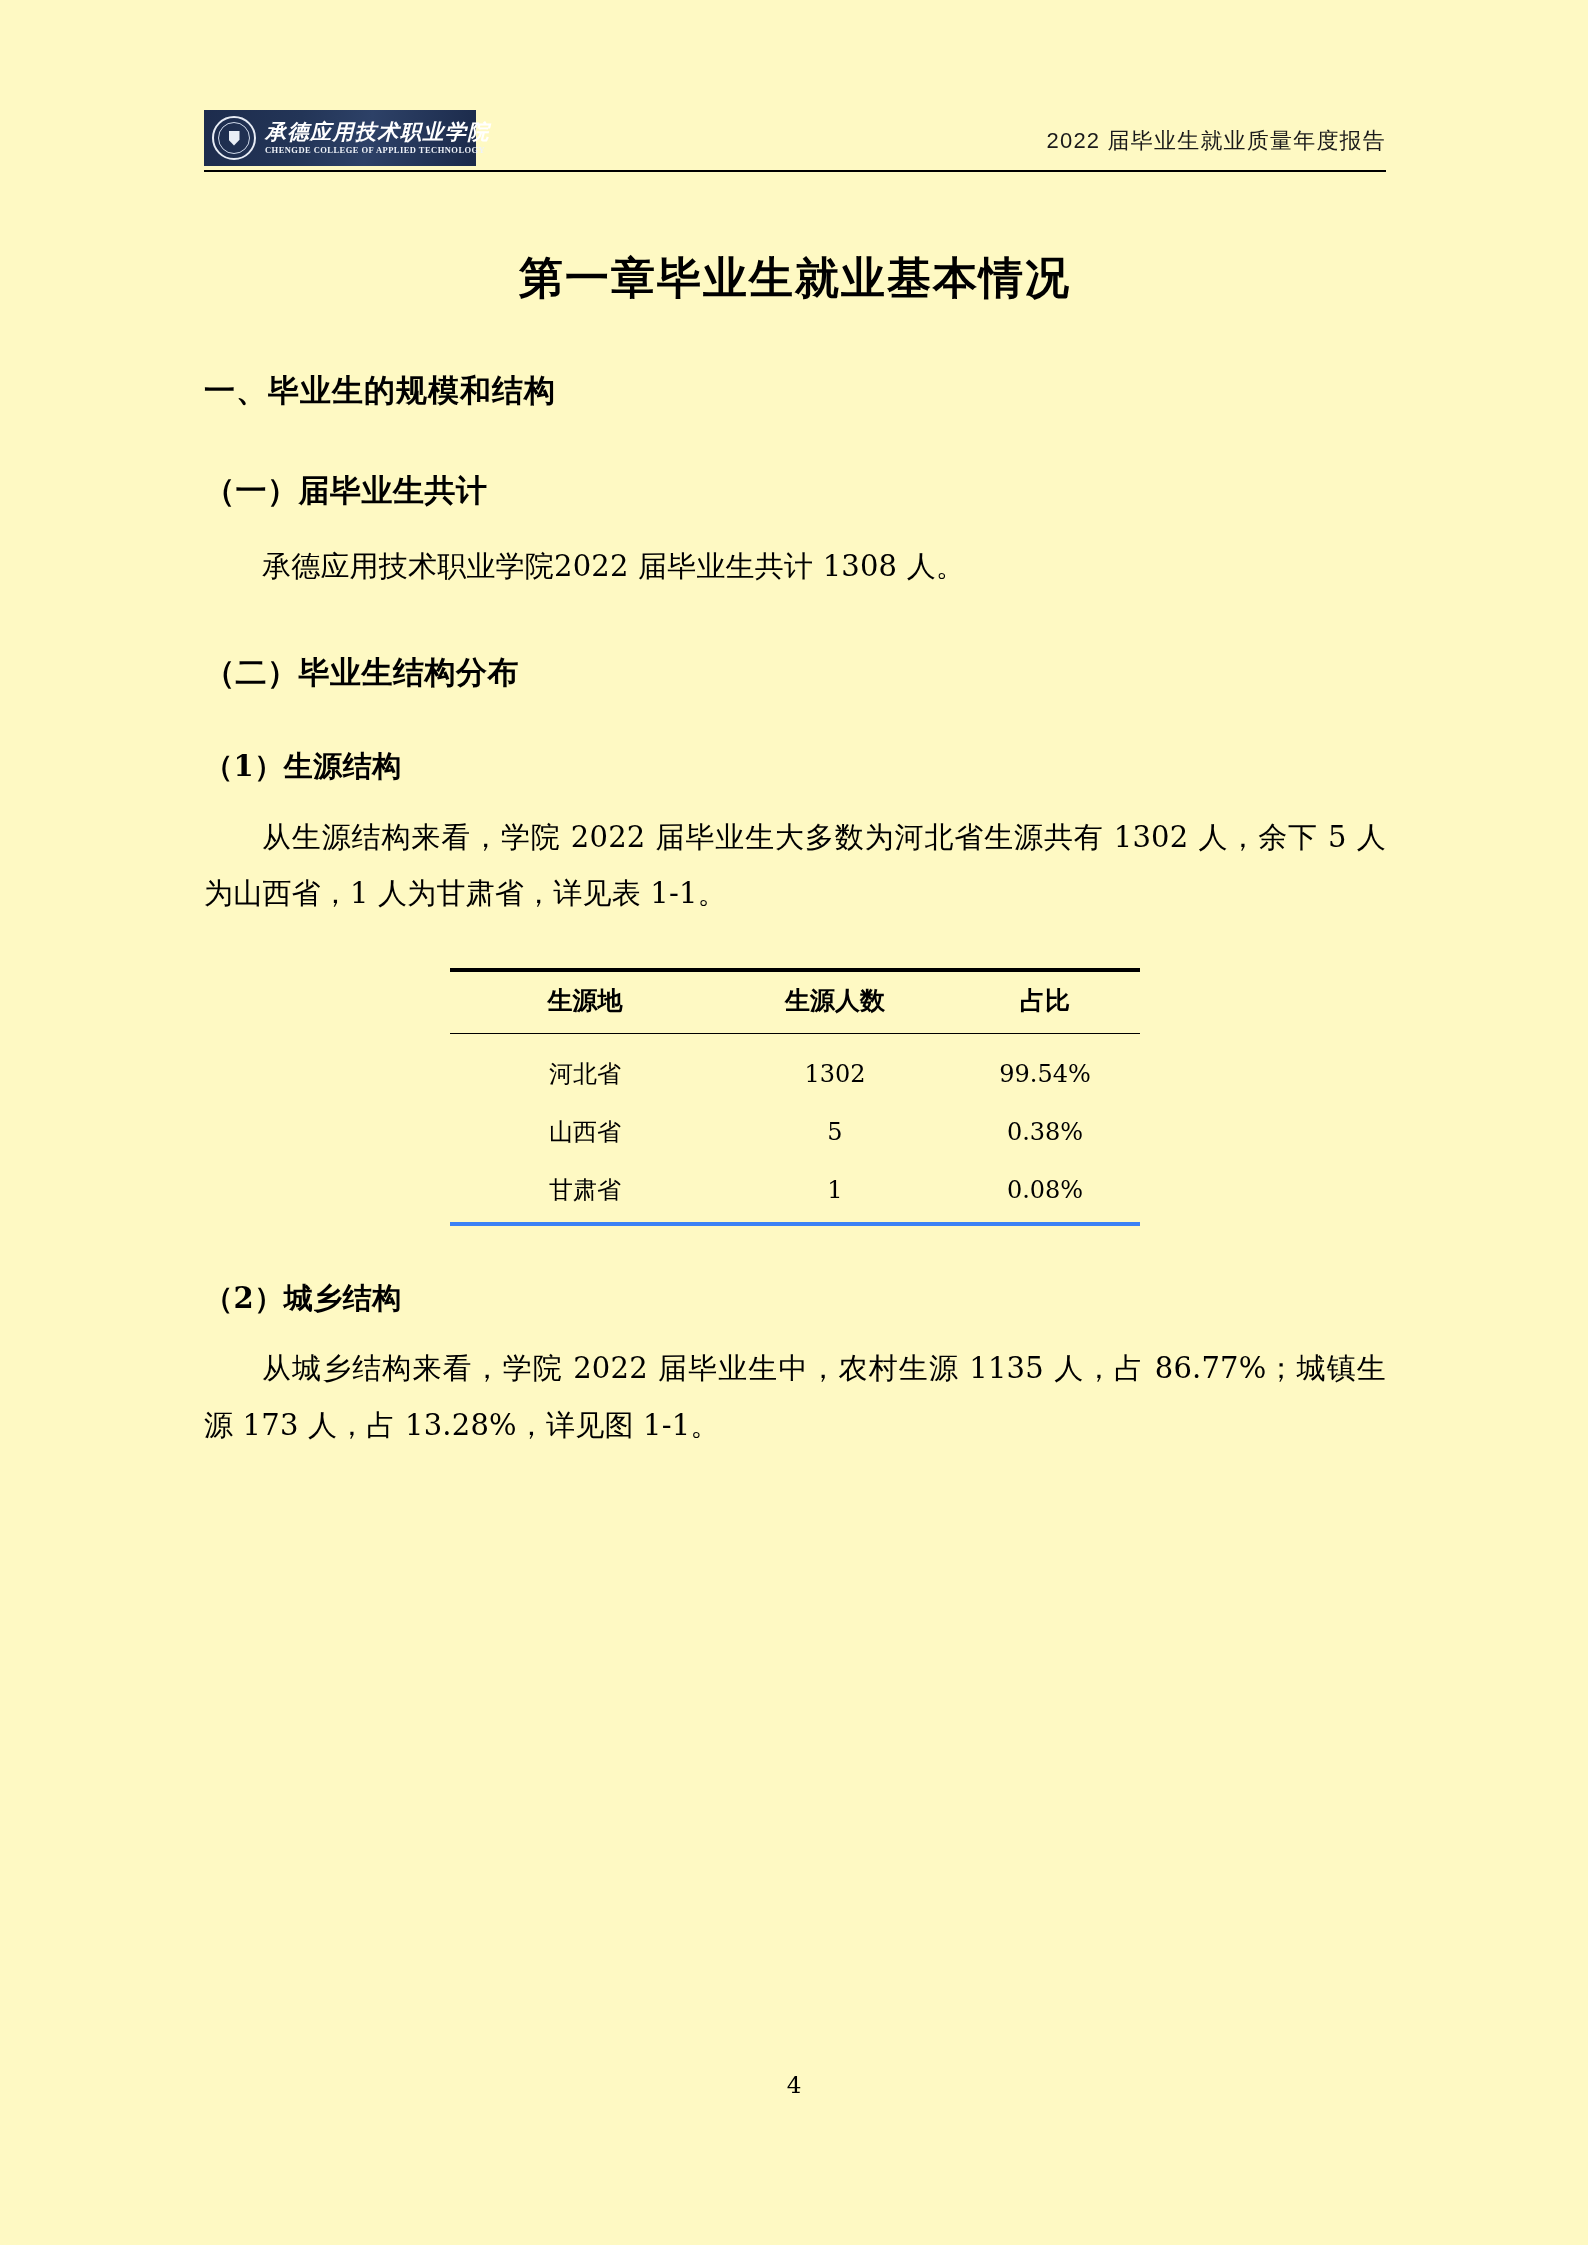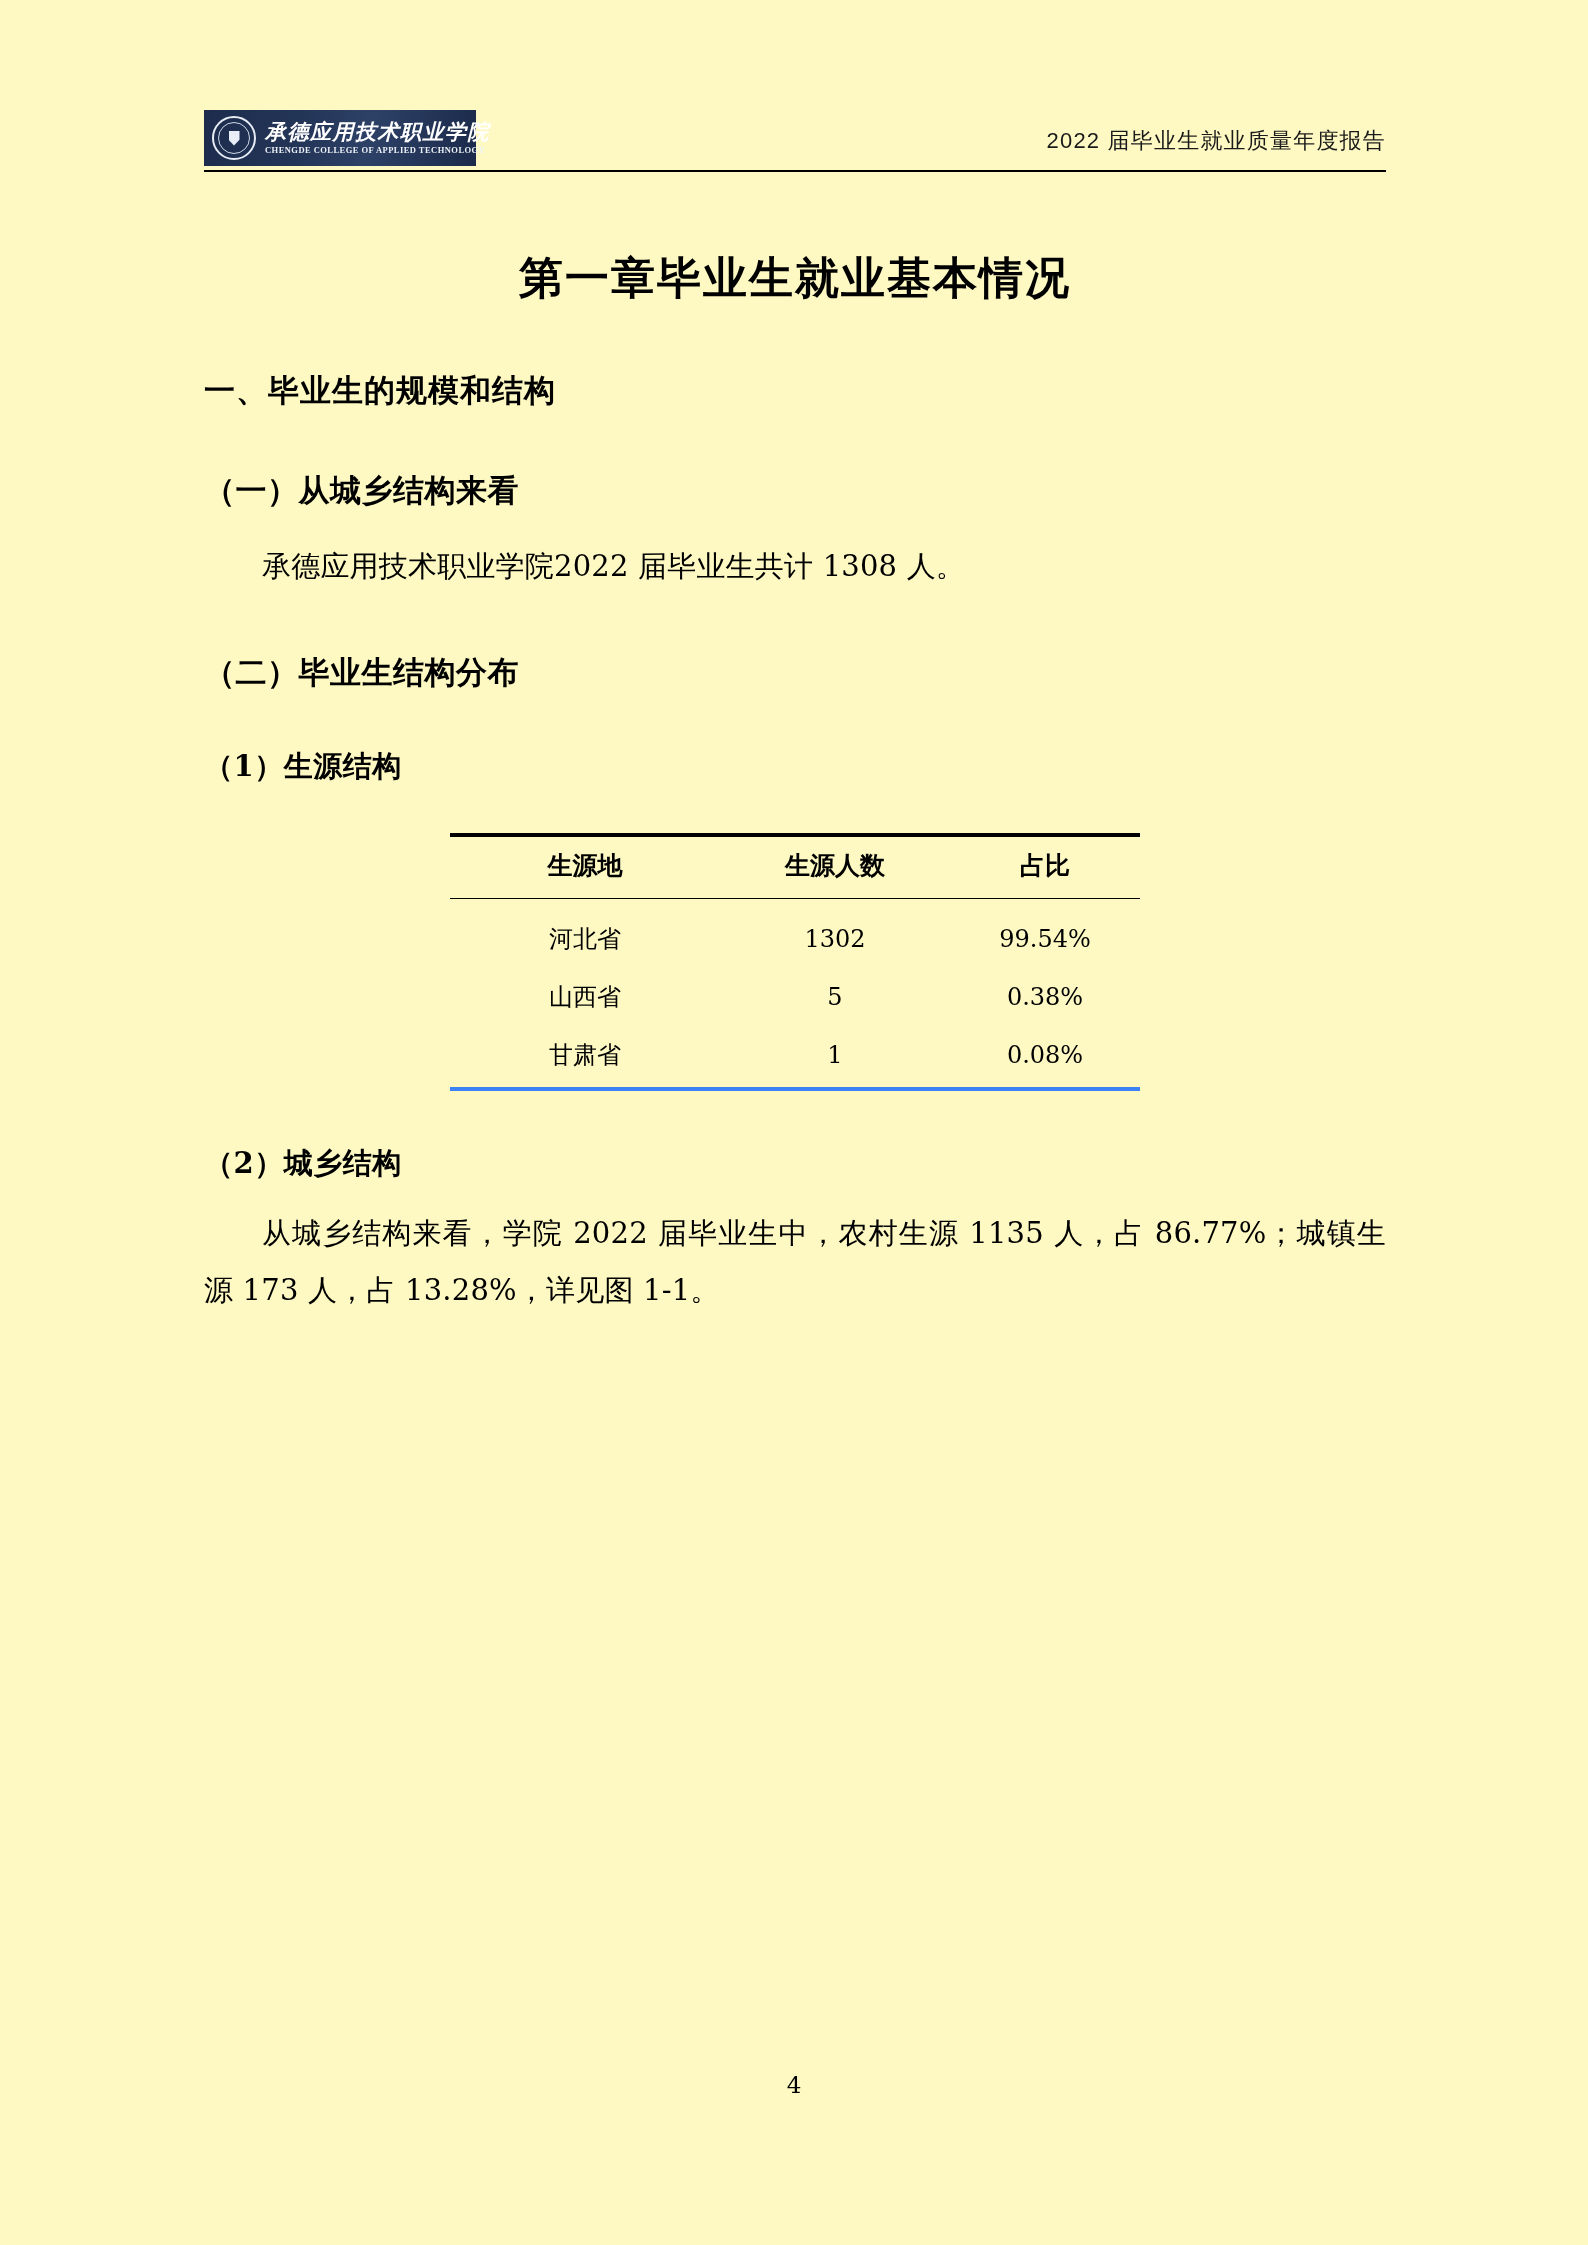--- a/index.html
+++ b/index.html
@@ -239,28 +239,29 @@
     <div class="header-title">2022 届毕业生就业质量年度报告</div>
     <div class="header-rule"></div>
   </div>
 
   <div class="content">
 
     <h1 class="chapter-title">第一章毕业生就业基本情况</h1>
 
     <h2 class="h2">一、毕业生的规模和结构</h2>
 
-    <h3 class="h3">（一）从城乡结构来看</h3>
+    <h3 class="h3">（一）届毕业生共计</h3>
 
     <p class="para">承德应用技术职业学院2022 届毕业生共计 1308 人。</p>
 
     <h3 class="h3">（二）毕业生结构分布</h3>
 
     <h4 class="h4"><span class="num">（1）</span><span>生源结构</span></h4>
 
+    <p class="para tight">从生源结构来看，学院 2022 届毕业生大多数为河北省生源共有 1302 人，余下 5 人为山西省，1 人为甘肃省，详见表 1-1。</p>
 
     <div class="table-wrap">
       <table class="data">
         <colgroup>
             <col class="c1">
             <col class="c2">
             <col class="c3">
           </colgroup>
         <thead>
           <tr>

